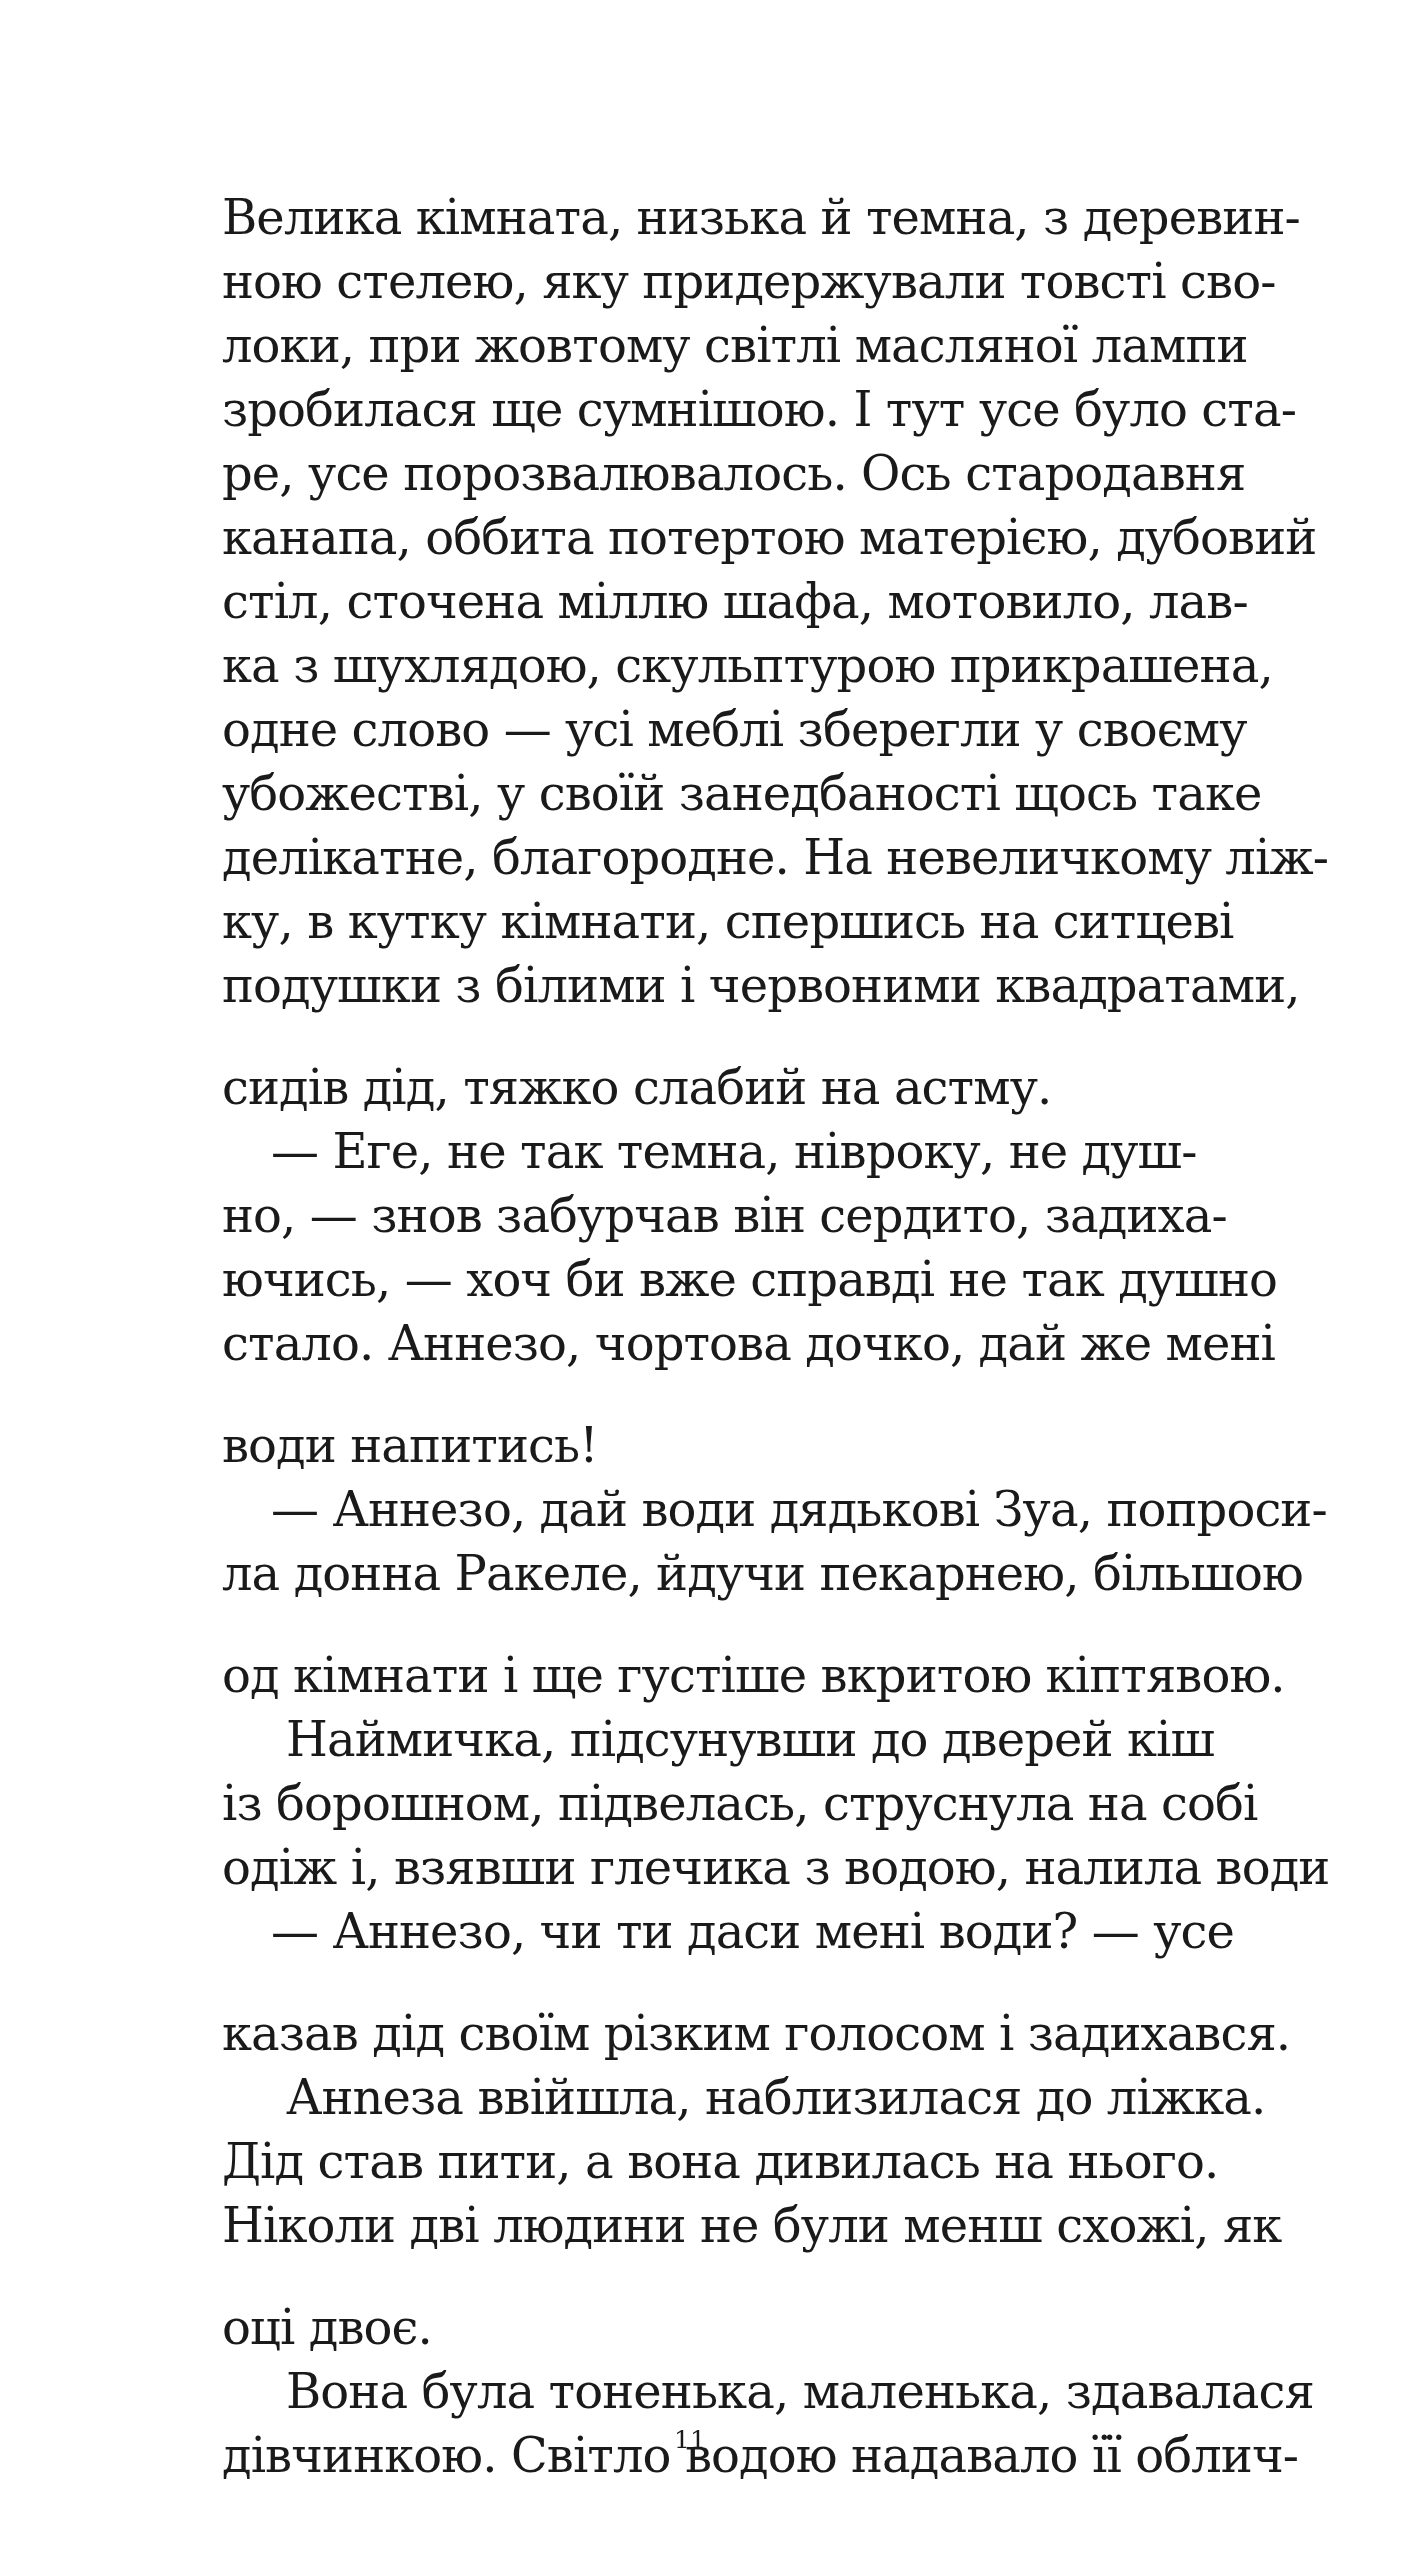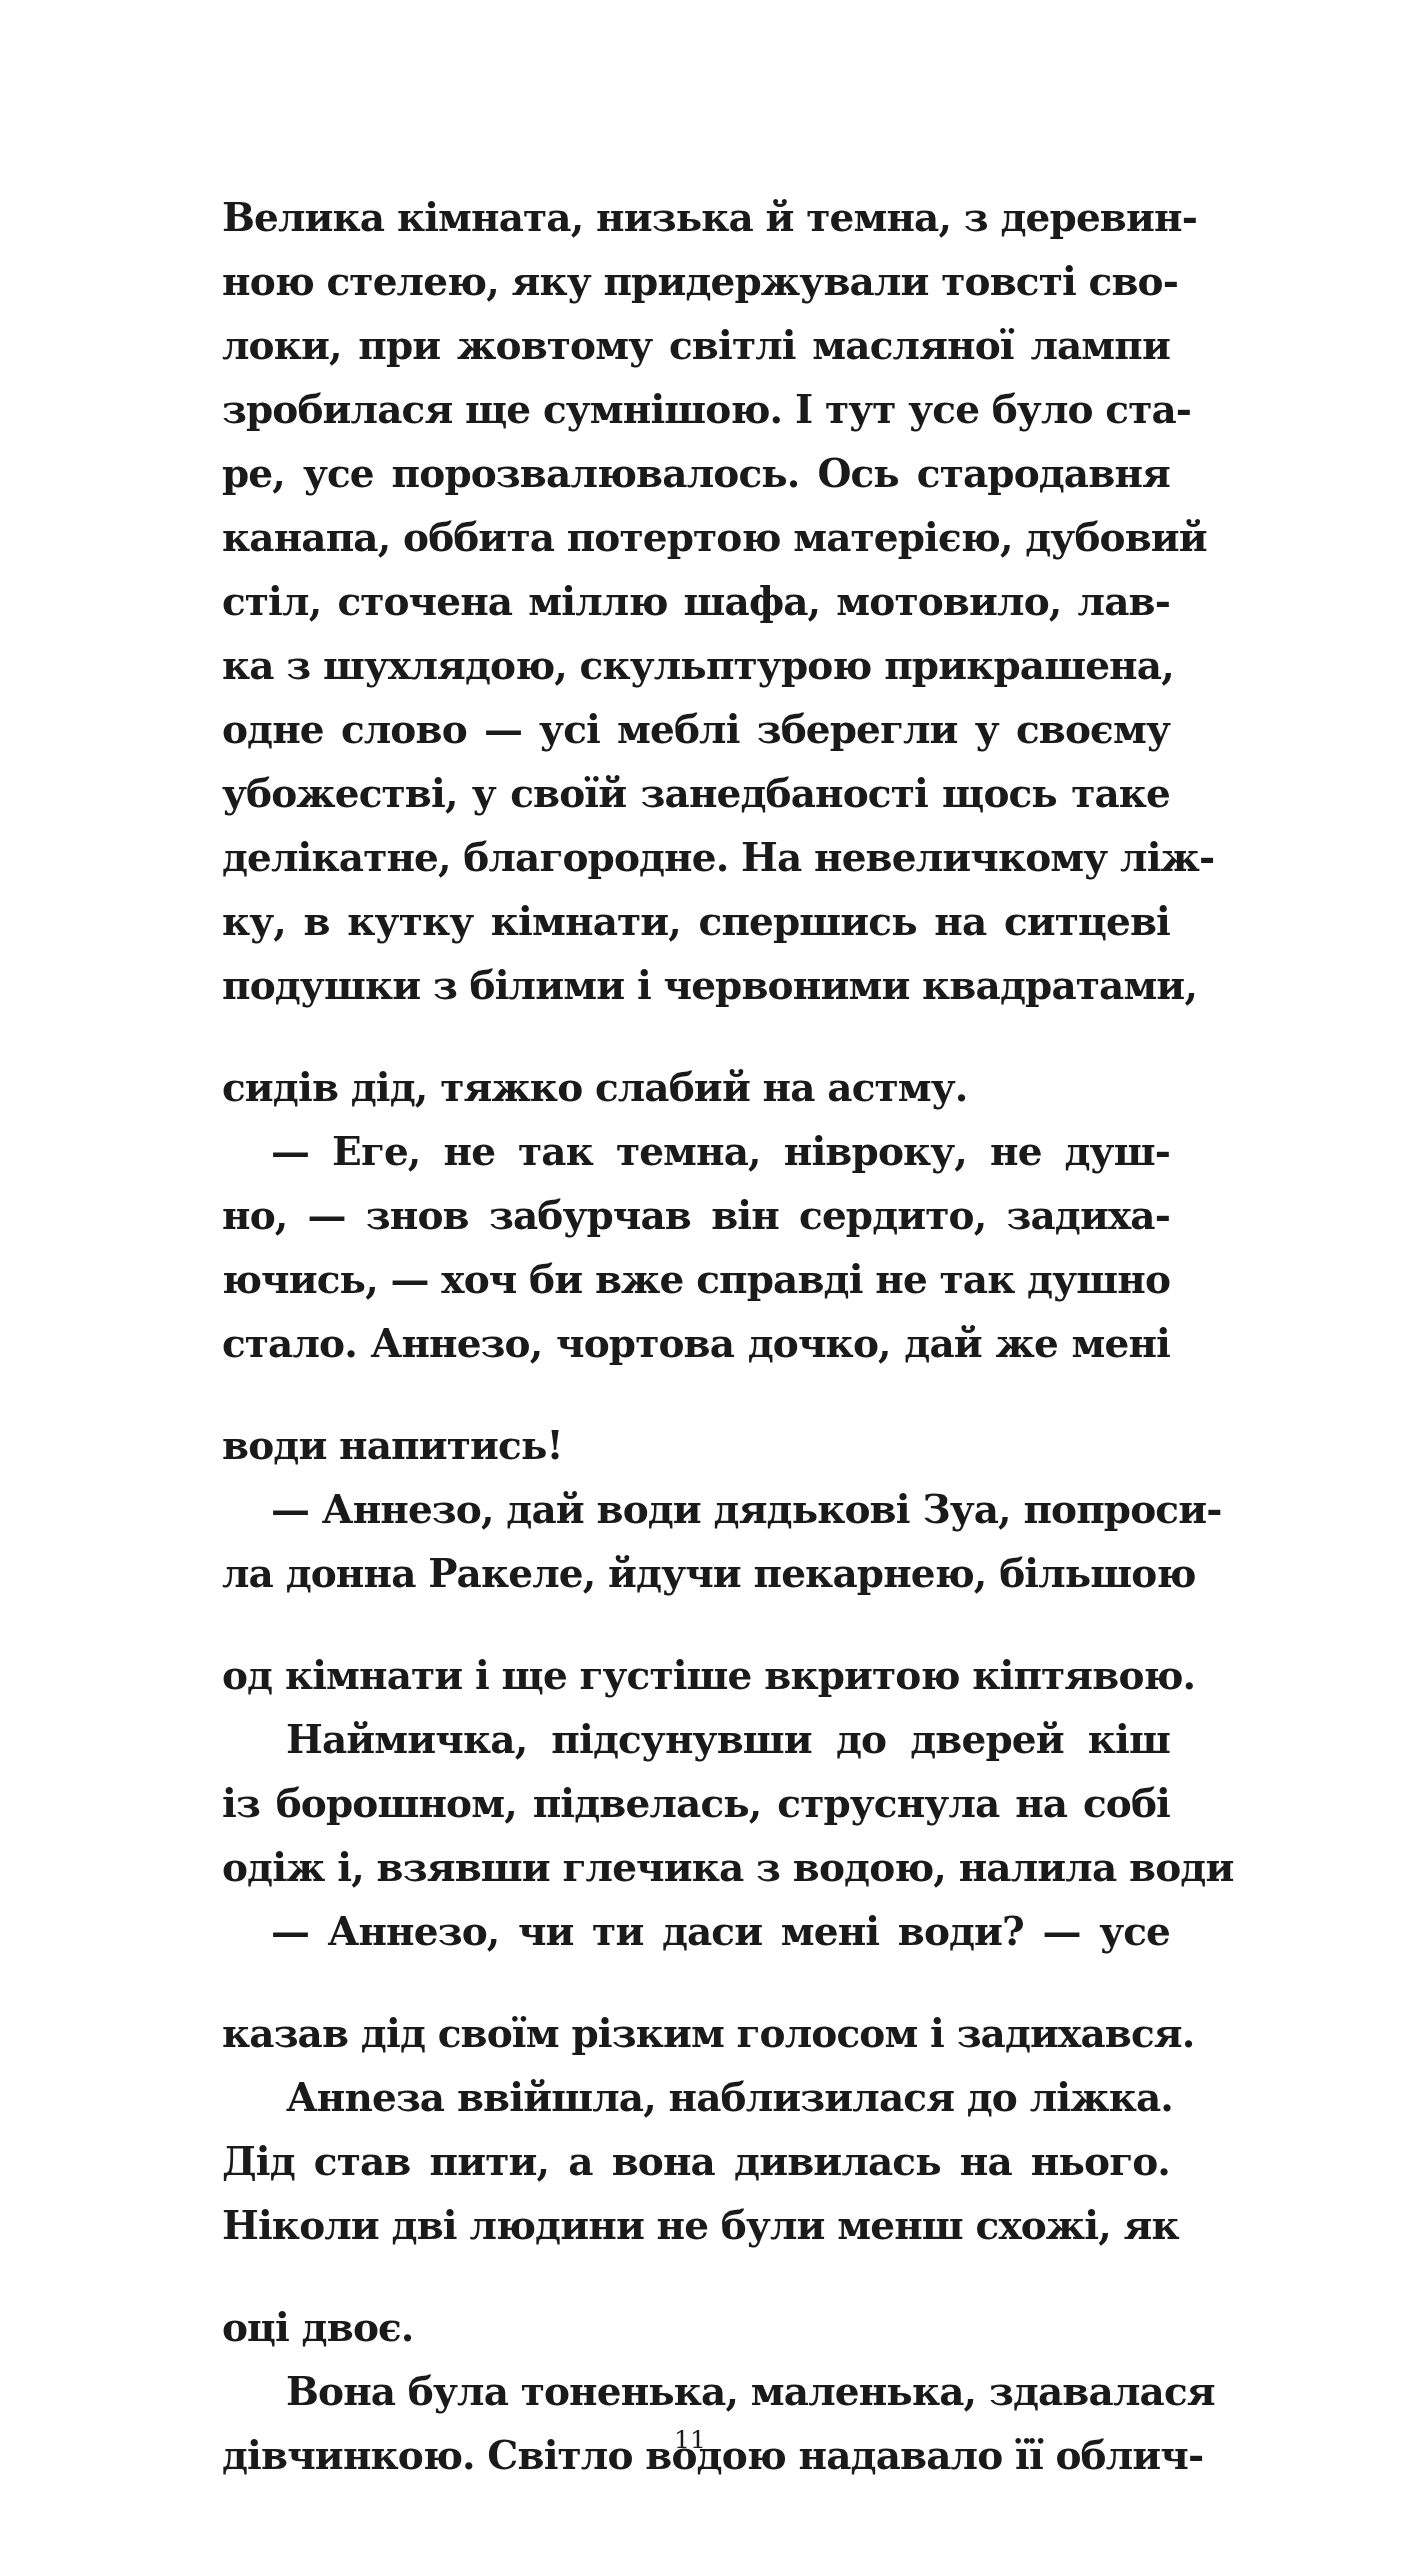--- a/index.html
+++ b/index.html
@@ -4,25 +4,24 @@
 <style>
   html, body { margin: 0; padding: 0; background: #ffffff; }
   body { width: 1418px; height: 2576px; position: relative; overflow: hidden; }
   .page { position: absolute; left: 0; top: 0; width: 1418px; height: 2576px; background: #ffffff; }
   .text-block {
     position: absolute;
     left: 222px;
     top: 185px;
     width: 948px;
     font-family: "DejaVu Serif", "Liberation Serif", serif;
-    font-size: 39px;
+    font-size: 48px;
     line-height: 64px;
     color: #1a1a1a;
     letter-spacing: -0.9px;
-    font-weight: bold;
   }
   .line {
     display: block;
     height: 64px;
     white-space: nowrap;
     text-align: justify;
     text-align-last: justify;
     overflow: visible;
   }
   .line.last { text-align-last: left; margin-top: 38px; }

